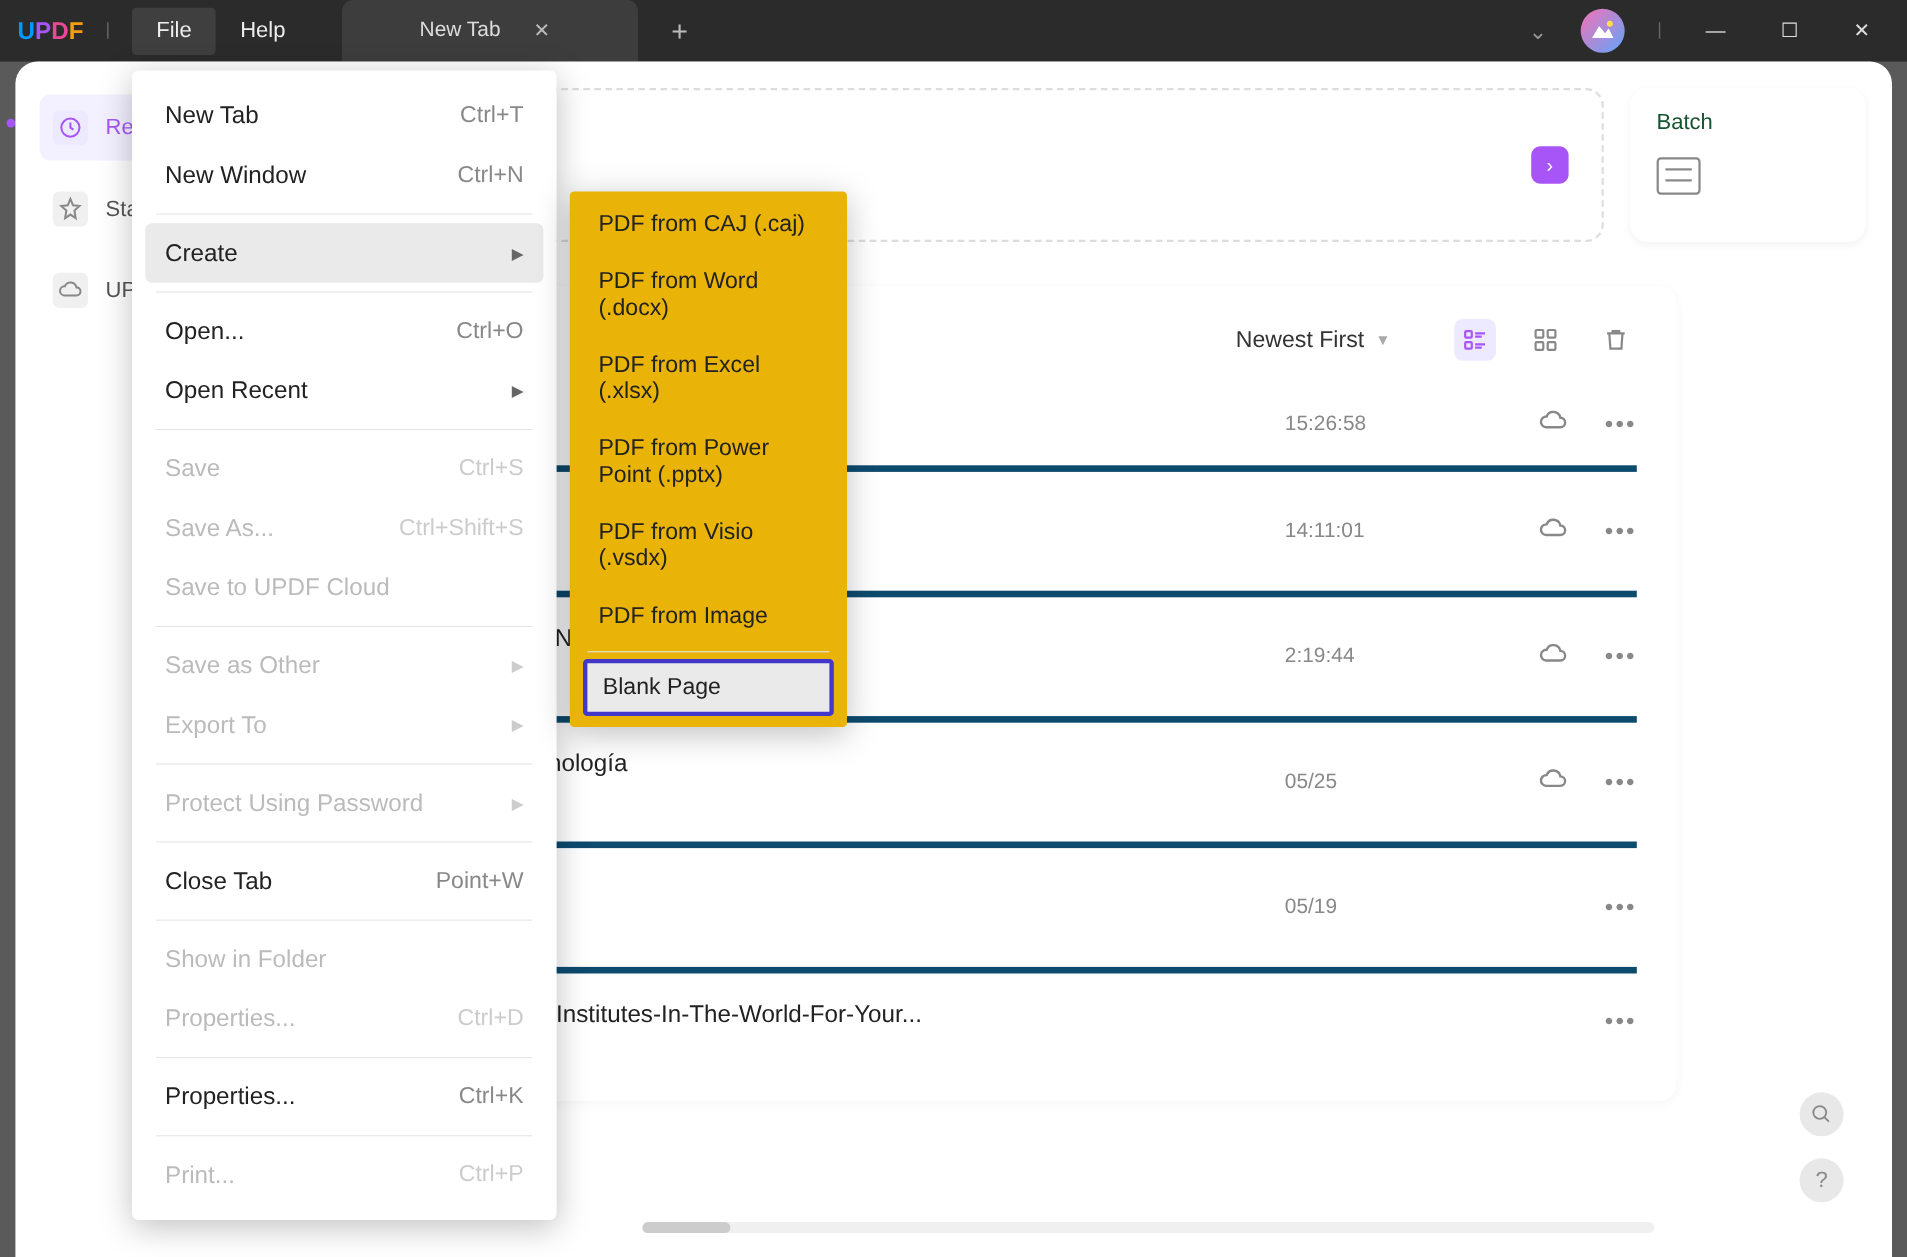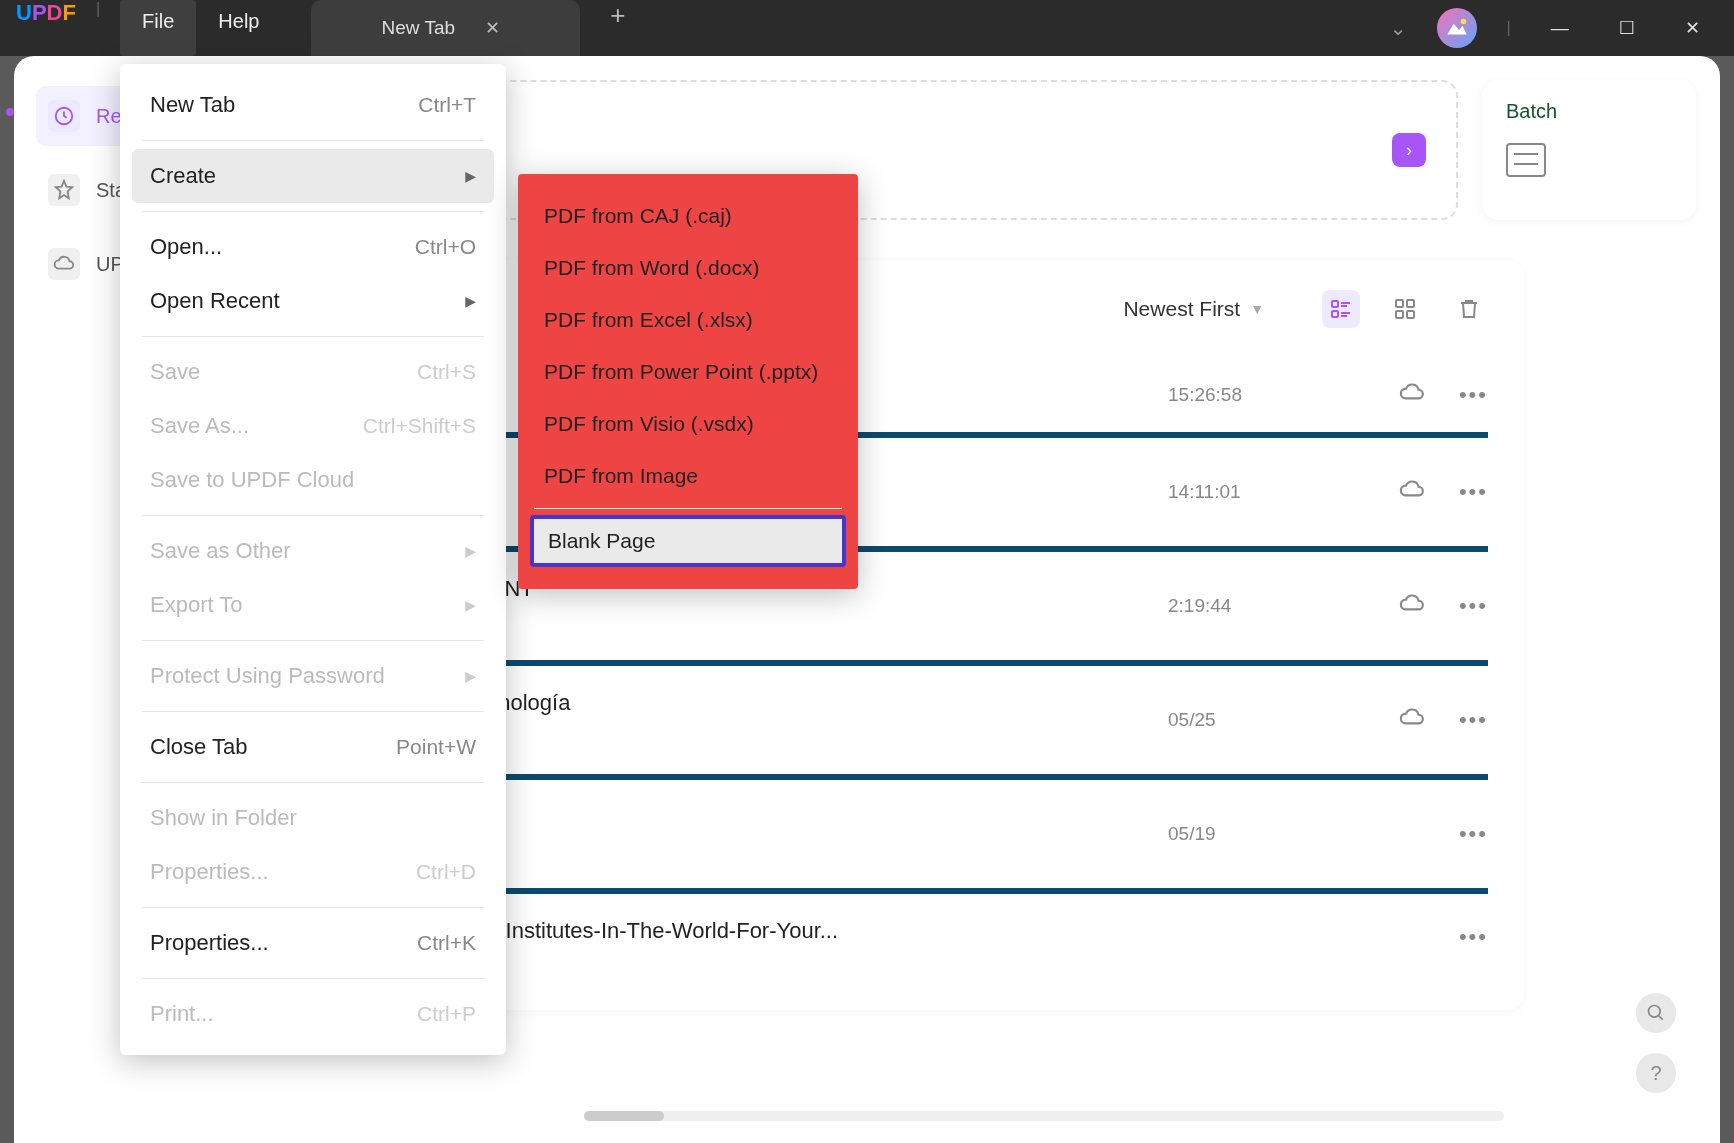--- a/index.html
+++ b/index.html
@@ -1,18 +1,18 @@
 <!DOCTYPE html>
 <html><head>
 <meta charset="utf-8">
 <style>
 * { margin: 0; padding: 0; box-sizing: border-box; font-family: 'Segoe UI', Arial, sans-serif; }
 body { background: #5a5a5a; overflow: hidden; width: 1734px; height: 1143px; position: relative; }
 
-.titlebar { background: #2b2b2b; height: 56px; display: flex; padding: 0 0 0 16px; color: #ddd; }
+.titlebar { background: #2b2b2b; height: 56px; display: flex; align-items: center; padding: 0 0 0 16px; color: #ddd; }
 .logo { font-weight: bold; font-size: 22px; margin-right: 20px; }
 .logo-u { color: #09f; }
 .logo-p { color: #a855f7; }
 .logo-d { color: #ec4899; }
 .logo-f { color: #f59e0b; }
 .divider-v { color: #666; margin-right: 20px; }
 .menu-btn { padding: 10px 22px; font-size: 20px; cursor: pointer; color: #eee; }
 .menu-btn.active { background: #3f3f3f; border-radius: 4px; }
 .tab { background: #3d3d3d; margin-left: 30px; padding: 12px 80px 12px 70px; font-size: 19px; color: #ddd; border-radius: 10px 10px 0 0; position: relative; display: flex; align-items: center; height: 56px; margin-top: 0; }
 .tab-close { margin-left: 30px; font-size: 18px; color: #bbb; cursor: pointer; }
@@ -36,21 +36,21 @@
 .card-open { flex: 1; border: 2px dashed #ddd; border-radius: 16px; height: 140px; position: relative; }
 .card-open .arrow { position: absolute; right: 30px; top: 50%; transform: translateY(-50%); background: #a855f7; color: #fff; border-radius: 8px; width: 34px; height: 34px; display: flex; align-items: center; justify-content: center; font-size: 18px; }
 .card-batch { width: 214px; background: #fff; border-radius: 16px; padding: 20px 24px; box-shadow: 0 2px 8px rgba(0,0,0,0.05); }
 .card-batch-title { font-size: 20px; color: #14532d; font-weight: 500; margin-bottom: 20px; }
 .batch-icon { width: 40px; height: 34px; border: 2px solid #888; border-radius: 4px; position: relative; }
 .batch-icon::before, .batch-icon::after { content: ''; position: absolute; left: 6px; right: 6px; height: 2px; background: #888; }
 .batch-icon::before { top: 8px; }
 .batch-icon::after { top: 18px; }
 
 .recent { background: #fff; border-radius: 16px; margin-top: 40px; box-shadow: 0 2px 10px rgba(0,0,0,0.04); padding: 30px 36px; width: 1310px; }
-.recent-head { display: flex; align-items: center; margin-bottom: 30px; }
+.recent-head { display: flex; align-items: center; margin-bottom: 20px; }
 .sort { margin-left: auto; display: flex; align-items: center; gap: 10px; color: #333; font-size: 21px; padding: 6px 12px; border-radius: 6px; cursor: pointer; }
 .view-icons { display: flex; gap: 26px; margin-left: 46px; align-items: center; }
 .view-ic { width: 38px; height: 38px; display: flex; align-items: center; justify-content: center; border-radius: 8px; cursor: pointer; color: #888; font-size: 22px; }
 .view-ic.active { background: #ede9fe; color: #a855f7; }
 
 .row { display: flex; align-items: center; padding: 24px 0; border-bottom: 6px solid #0c4a6e; }
 .row:last-child { border-bottom: none; }
 .row-info { flex: 1; }
 .row-title { font-size: 22px; color: #222; margin-bottom: 12px; }
 .row-meta { font-size: 19px; color: #999; display: flex; gap: 14px; }
@@ -62,21 +62,21 @@
 .dropdown { position: absolute; top: 64px; left: 120px; width: 386px; background: #fff; border-radius: 6px; box-shadow: 0 6px 30px rgba(0,0,0,0.25); padding: 14px 12px; z-index: 100; }
 .dd-item { display: flex; justify-content: space-between; align-items: center; padding: 14px 18px; font-size: 22px; color: #222; border-radius: 6px; cursor: pointer; }
 .dd-item.hover { background: #eaeaea; }
 .dd-item.disabled { color: #bbb; }
 .dd-shortcut { color: #888; font-size: 21px; }
 .dd-item.disabled .dd-shortcut { color: #ccc; }
 .dd-arrow { color: #666; font-size: 14px; }
 .dd-item.disabled .dd-arrow { color: #ccc; }
 .dd-sep { height: 1px; background: #e5e5e5; margin: 8px 10px; }
 
-.submenu { position: absolute; top: 174px; left: 518px; width: 340px; background: #ef4444; border-radius: 4px; box-shadow: 0 6px 30px rgba(0,0,0,0.25); padding: 16px 8px; z-index: 101; }
+.submenu { position: absolute; top: 174px; left: 518px; width: 252px; background: #eab308; border-radius: 4px; box-shadow: 0 6px 30px rgba(0,0,0,0.25); padding: 4px 8px; z-index: 101; }
 .sub-item { padding: 14px 18px; font-size: 21px; color: #222; border-radius: 4px; cursor: pointer; }
 .sub-item.highlight { background: #eaeaea; border: 4px solid #4338ca; padding: 10px 14px; margin: 6px 4px; }
 .sub-sep { height: 1px; background: #e5e5e5; margin: 6px 8px; }
 
 .scrollbar-h { position: absolute; bottom: 22px; left: 570px; width: 920px; height: 10px; background: #f0f0f0; border-radius: 5px; }
 .scrollbar-thumb { width: 80px; height: 10px; background: #ccc; border-radius: 5px; }
 
 .fab { position: absolute; right: 44px; width: 40px; height: 40px; border-radius: 50%; background: #e8e8e8; display: flex; align-items: center; justify-content: center; color: #888; font-size: 20px; cursor: pointer; }
 .fab.search { bottom: 110px; }
 .fab.help { bottom: 50px; }
@@ -299,20 +299,24 @@
   <div class="fab help">
     <span>?</span>
   </div>
 </div>
 
 <div class="dropdown" id="dropdown-container">
     <div class="dd-item">
       <span>New Tab</span>
       <span class="dd-shortcut">Ctrl+T</span>
     </div>
+    <div class="dd-item">
+      <span>New Window</span>
+      <span class="dd-shortcut">Ctrl+N</span>
+    </div>
     <div class="dd-sep"></div>
     <div class="dd-item hover">
       <span>Create</span>
       <span class="dd-arrow">▶</span>
     </div>
     <div class="dd-sep"></div>
     <div class="dd-item">
       <span>Open...</span>
       <span class="dd-shortcut">Ctrl+O</span>
     </div>

